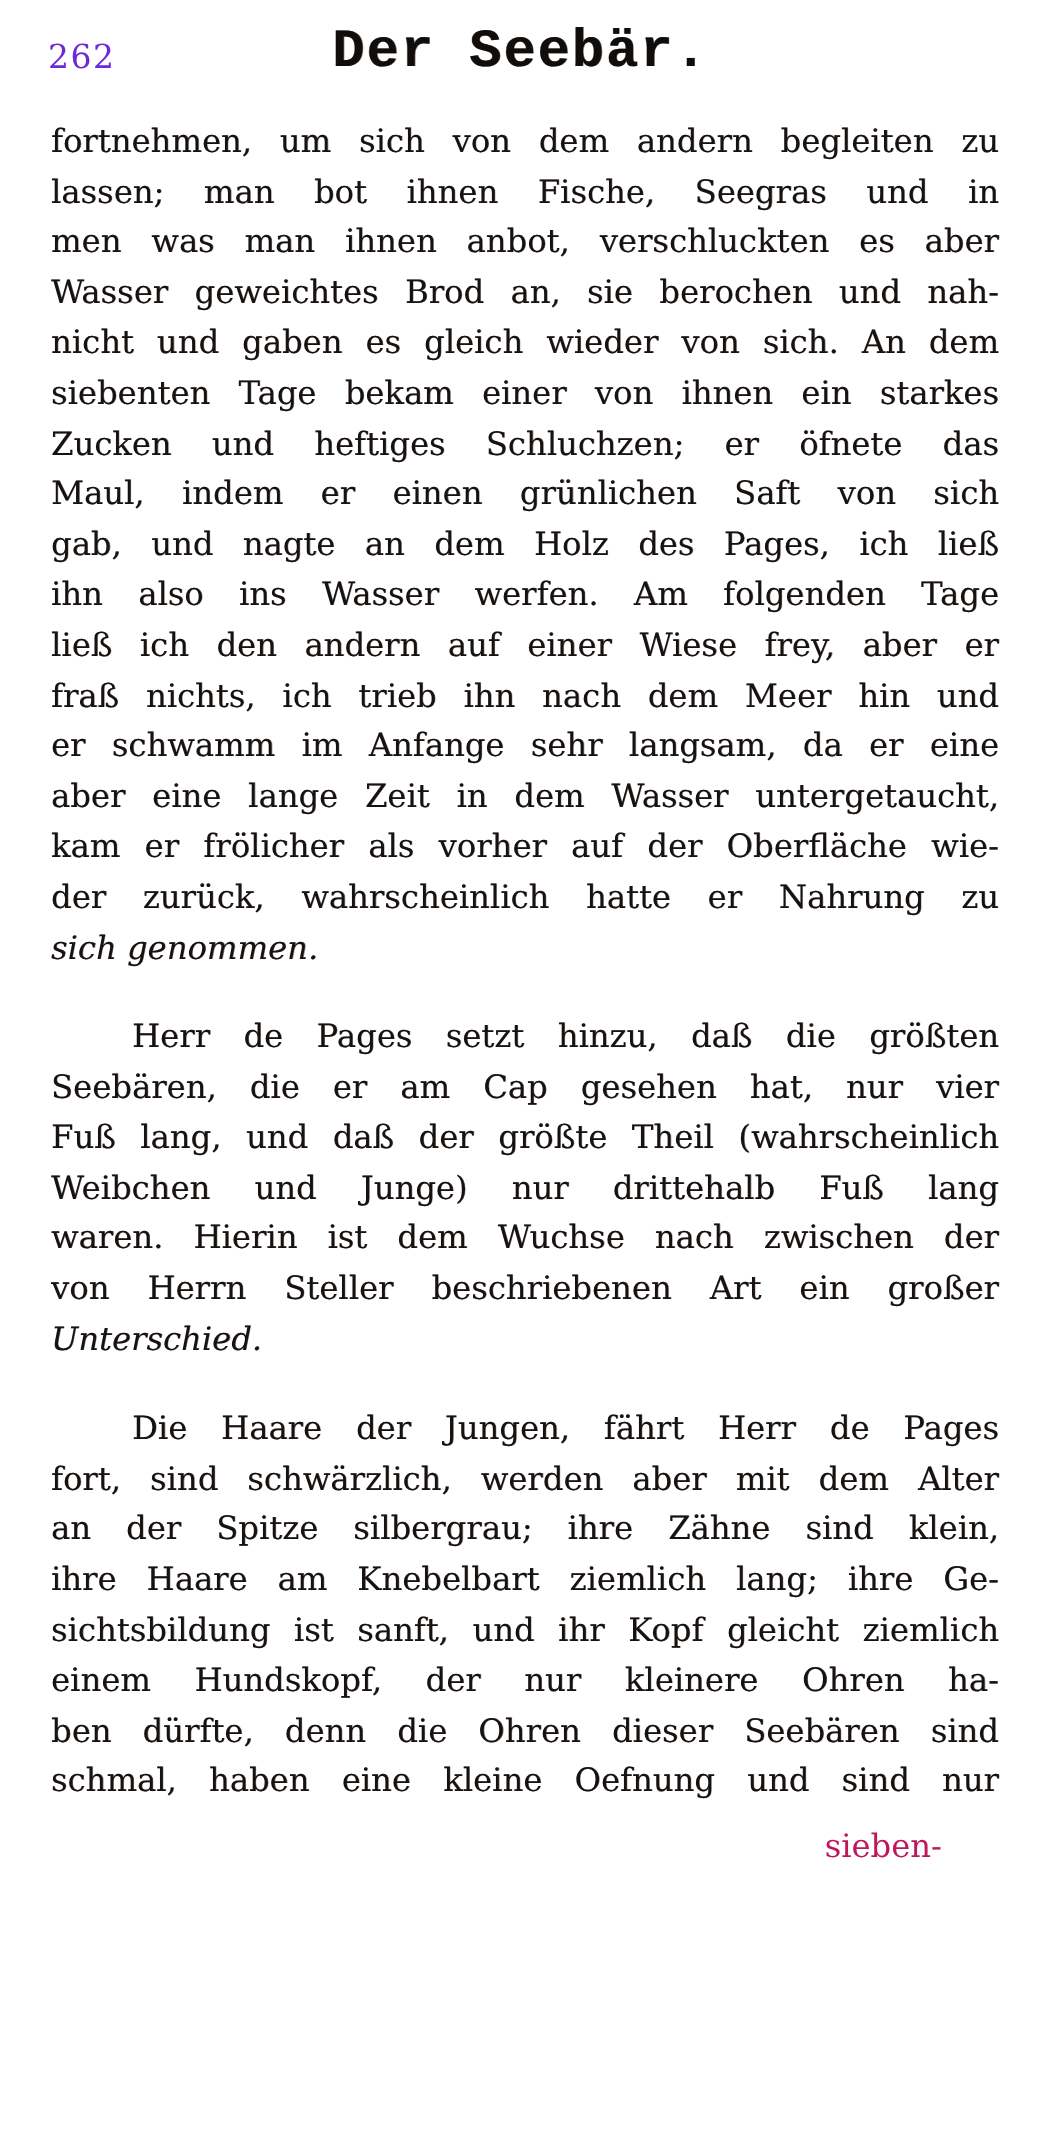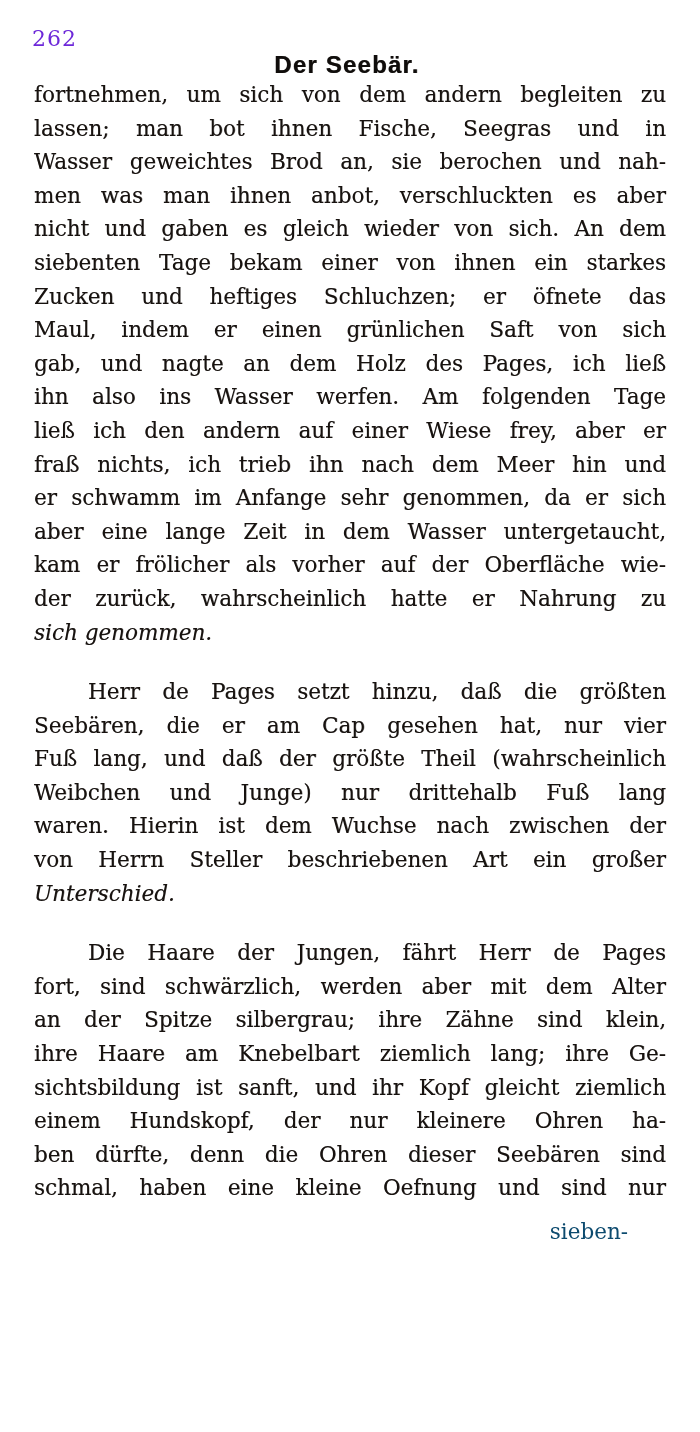--- a/index.html
+++ b/index.html
@@ -34,27 +34,26 @@
     font-size: 22px;
     letter-spacing: 1px;
     color: #6d28d9;
   }
   .running-title {
     position: absolute;
     left: 0;
     right: 0;
     top: 14px;
     text-align: center;
-    font-family: Liberation Sans, sans-serif;
-    font-size: 24px;
+    font-family: Liberation Mono, monospace;
+    font-size: 36px;
     font-weight: 700;
     letter-spacing: 1.2px;
     color: #100d0b;
     text-shadow: 0.4px 0 0 rgba(16,13,11,0.55), -0.3px 0.3px 0 rgba(16,13,11,0.3);
-    margin-top: 37px;
   }
   .body-block {
     margin: 0 34px 0 34px;
     width: 632px;
   }
   .para {
     font-size: 21.5px;
     line-height: 33.6px;
     text-align: justify;
     color: #17120f;
@@ -79,49 +78,49 @@
   }
   .indent {
     display: inline-block;
     width: 54px;
   }
   .catchword {
     margin: 12px 38px 0 0;
     text-align: right;
     font-size: 21.5px;
     line-height: 30px;
-    color: #0c4a6e;
+    color: #be185d;
   }
 </style>
 </head>
 <body>
 
 <div class="page">
 
   <div class="header">
     <div class="folio">262</div>
     <div class="running-title">Der Seebär.</div>
   </div>
 
   <div class="body-block">
 
     <div class="para">
       <span class="line">fortnehmen, um sich von dem andern begleiten zu</span>
       <span class="line">lassen; man bot ihnen Fische, Seegras und in</span>
+      <span class="line">men was man ihnen anbot, verschluckten es aber</span>
       <span class="line">Wasser geweichtes Brod an, sie berochen und nah-</span>
-      <span class="line">men was man ihnen anbot, verschluckten es aber</span>
       <span class="line">nicht und gaben es gleich wieder von sich.  An dem</span>
       <span class="line">siebenten Tage bekam einer von ihnen ein starkes</span>
       <span class="line">Zucken und heftiges Schluchzen;   er öfnete das</span>
       <span class="line">Maul, indem er einen grünlichen Saft von sich</span>
       <span class="line">gab, und nagte an dem Holz des Pages, ich ließ</span>
       <span class="line">ihn also ins Wasser werfen.   Am folgenden Tage</span>
       <span class="line">ließ ich den andern auf einer Wiese frey, aber er</span>
       <span class="line">fraß nichts, ich trieb ihn nach dem Meer hin und</span>
-      <span class="line">er schwamm im Anfange sehr genommen, da er sich</span>
+      <span class="line">er schwamm im Anfange sehr langsam, da er eine</span>
       <span class="line">aber eine lange Zeit in dem Wasser untergetaucht,</span>
       <span class="line">kam er frölicher als vorher auf der Oberfläche wie-</span>
       <span class="line">der zurück, wahrscheinlich hatte er Nahrung zu</span>
       <span class="line last">sich genommen.</span>
     </div>
 
     <div class="para">
       <span class="line"><span class="indent"></span><span>Herr de Pages setzt hinzu, daß die größten</span></span>
       <span class="line">Seebären, die er am Cap gesehen hat, nur vier</span>
       <span class="line">Fuß lang, und daß der größte Theil (wahrscheinlich</span>

